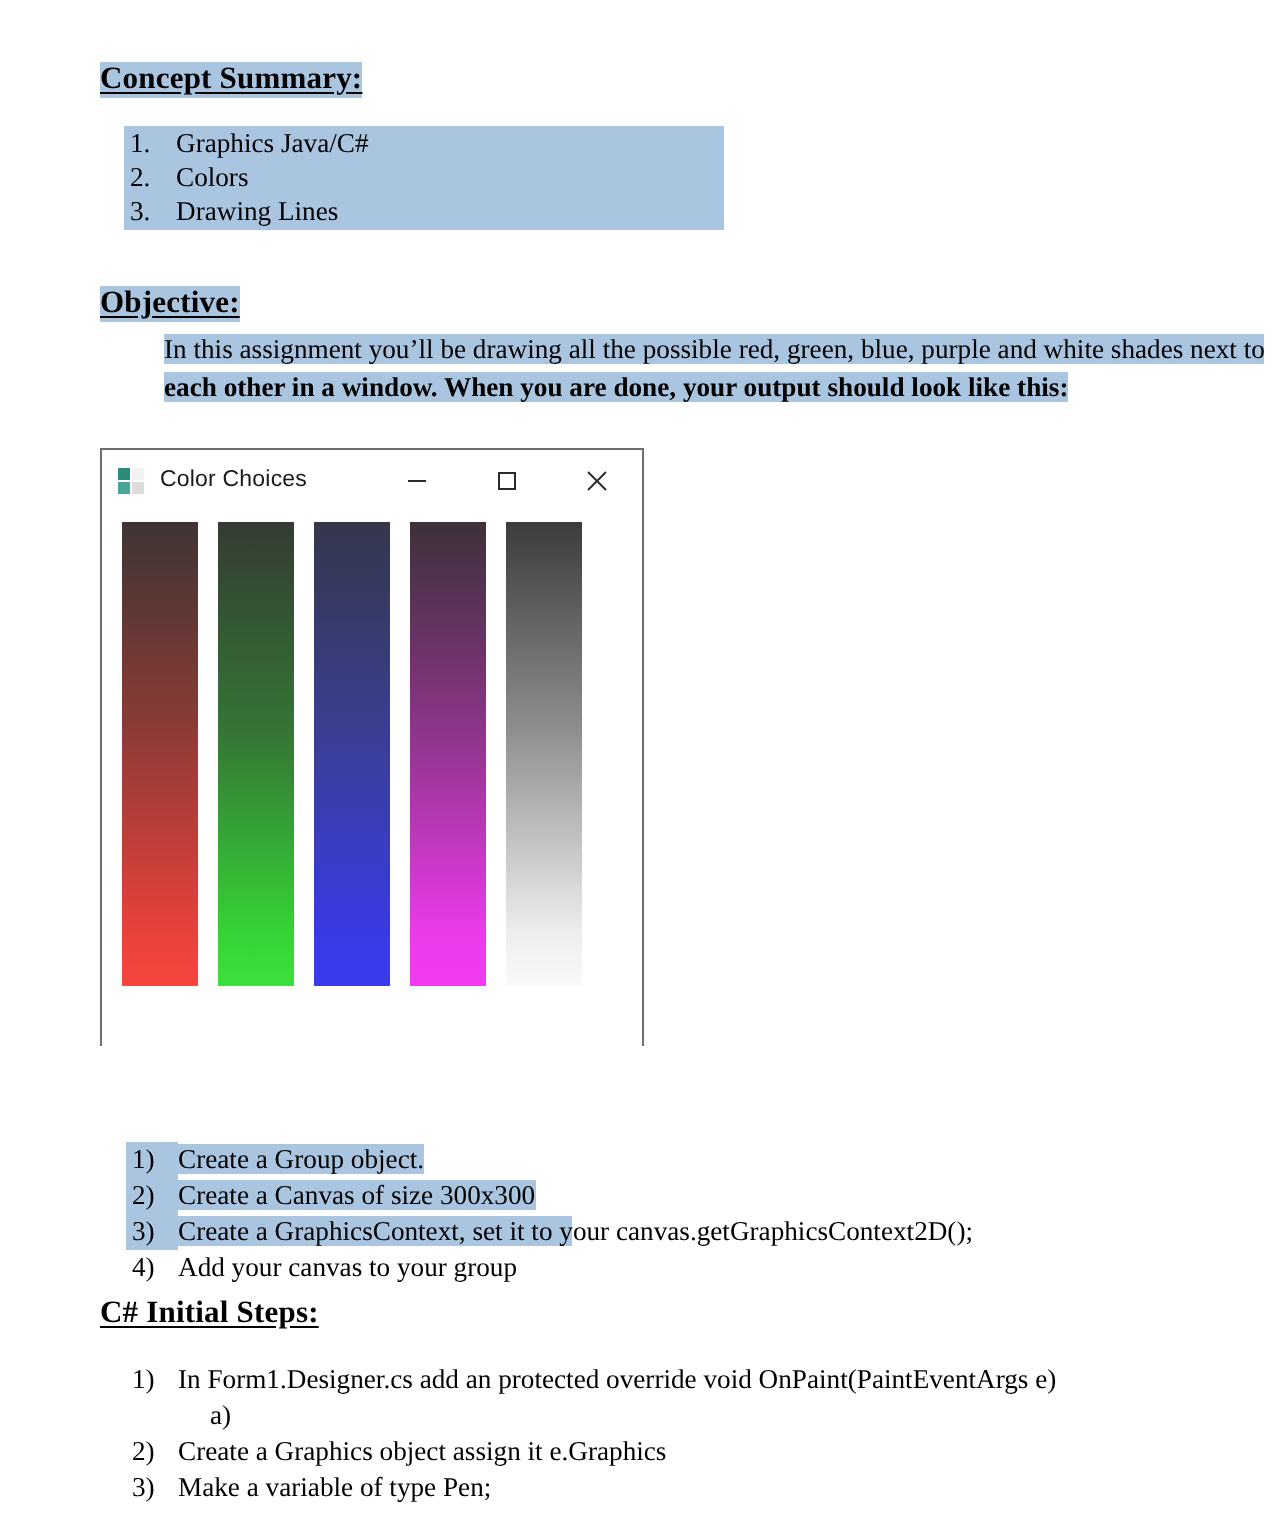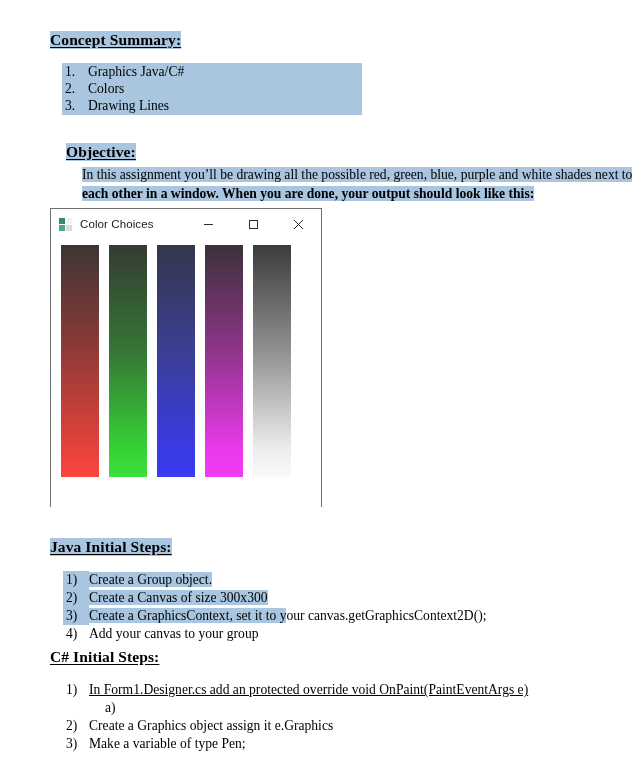--- a/index.html
+++ b/index.html
@@ -62,21 +62,21 @@
     text-align: left;
     padding-left: 3px;
     box-sizing: border-box;
   }
   .item-text { flex: 1 1 auto; }
 
   
   .win {
     position: absolute;
     left: 50px;
-    top: 208px;
+    top: 224px;
     width: 272px;
     height: 299px;
     background: #ffffff;
     border-left: 1px solid #6f6f6f;
     border-right: 1px solid #6f6f6f;
     border-top: 1px solid #6f6f6f;
     box-sizing: border-box;
   }
   .titlebar {
     height: 30px;
@@ -156,21 +156,21 @@
     <li style="height:17px;">
       <span class="marker hl">2.</span>
       <span class="item-text hl">Colors</span>
     </li>
     <li style="height:17px;">
       <span class="marker hl">3.</span>
       <span class="item-text hl">Drawing Lines</span>
     </li>
   </ol>
 
-  <div class="blk" style="left:66px; top:143px;">
+  <div class="blk" style="left:50px; top:143px;">
     <span class="heading hl">Objective:</span>
   </div>
 
   <div class="blk body-text" style="left:50px; top:166px; width:585px;padding-left:32px;">
     <div style="white-space:nowrap;">
       <span class="hl">In this assignment you’ll be drawing all the possible red, green, blue, purple and white shades next to</span>
     </div>
     <div style="white-space:nowrap;font-weight:bold;">
       <span class="hl">each other in a window.  When you are done, your output should look like this:</span>
     </div>
@@ -209,23 +209,20 @@
 
     <div class="canvas">
       <div class="bar" style="left:10px; background:linear-gradient(to bottom, #3d3533 0%, #8e3b37 45%, #e8413b 88%, #f8453e 100%);"></div>
       <div class="bar" style="left:58px; background:linear-gradient(to bottom, #343c33 0%, #357535 45%, #35d235 88%, #3ce03c 100%);"></div>
       <div class="bar" style="left:106px; background:linear-gradient(to bottom, #34374a 0%, #3a3f93 45%, #3a3ae4 88%, #3a3af0 100%);"></div>
       <div class="bar" style="left:154px; background:linear-gradient(to bottom, #3c3139 0%, #8d3589 45%, #e93ae9 88%, #f23af2 100%);"></div>
       <div class="bar" style="left:202px; background:linear-gradient(to bottom, #3c3c3c 0%, #8f8f8f 45%, #ededed 88%, #f9f9f9 100%);"></div>
     </div>
   </div>
 
-  <div class="blk" style="left:50px; top:538px;">
-    <span class="heading hl">Java Initial Steps:</span>
-  </div>
 
   <ol class="list blk" style="left:63px; top:571px; width:480px;">
     <li style="height:18px;">
       <span class="marker hl">1)</span>
       <span class="item-text"><span class="hl">Create a Group object.</span></span>
     </li>
     <li style="height:18px;">
       <span class="marker hl">2)</span>
       <span class="item-text"><span class="hl">Create a Canvas of size 300x300</span></span>
     </li>
@@ -239,21 +236,21 @@
     </li>
   </ol>
 
   <div class="blk" style="left:50px; top:648px;">
     <span class="heading">C# Initial Steps:</span>
   </div>
 
   <ol class="list blk" style="left:63px; top:681px; width:520px;">
     <li style="height:18px;">
       <span class="marker">1)</span>
-      <span class="item-text" style="white-space:nowrap;text-decoration:underline;">In Form1.Designer.cs add an protected override void OnPaint(PaintEventArgs e)</span>
+      <span class="item-text" style="white-space:nowrap;">In Form1.Designer.cs add an protected override void OnPaint(PaintEventArgs e)</span>
     </li>
     <li style="height:18px; padding-left:39px;">
       <span class="marker">a)</span>
     </li>
     <li style="height:18px;">
       <span class="marker">2)</span>
       <span class="item-text" style="white-space:nowrap;">Create a Graphics object assign it e.Graphics</span>
     </li>
     <li style="height:18px;">
       <span class="marker">3)</span>

